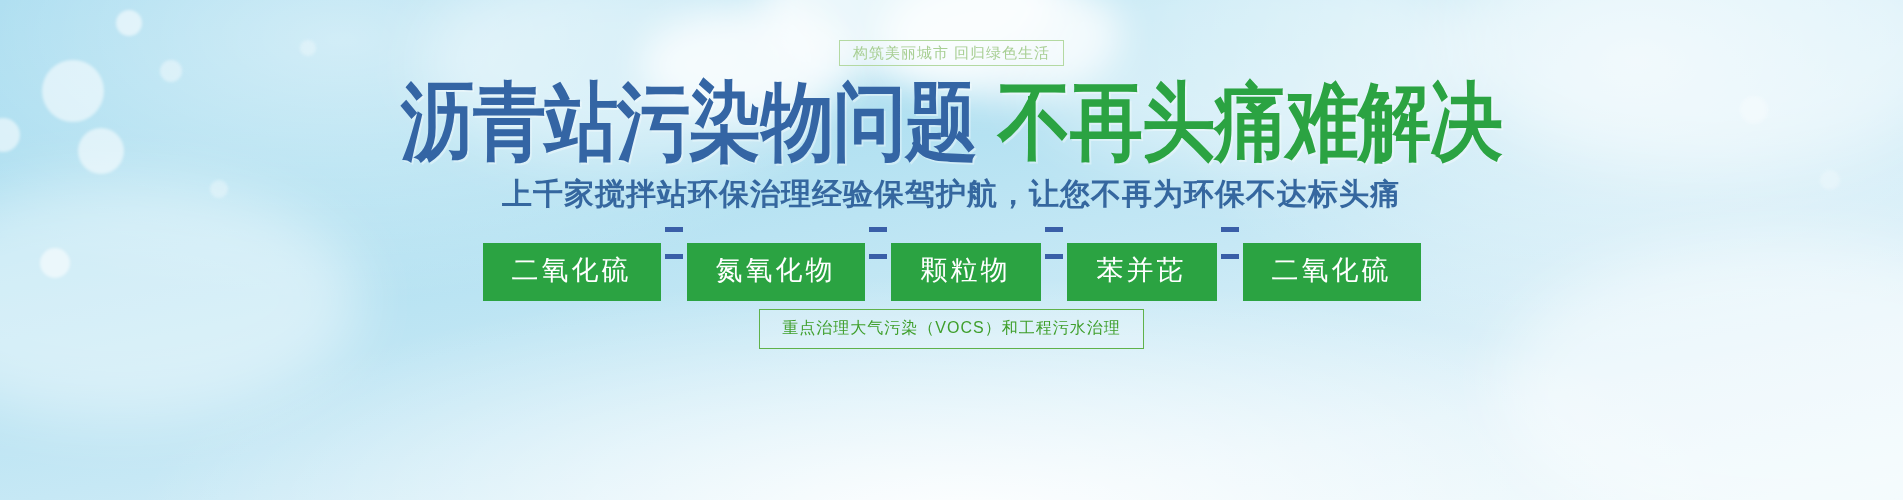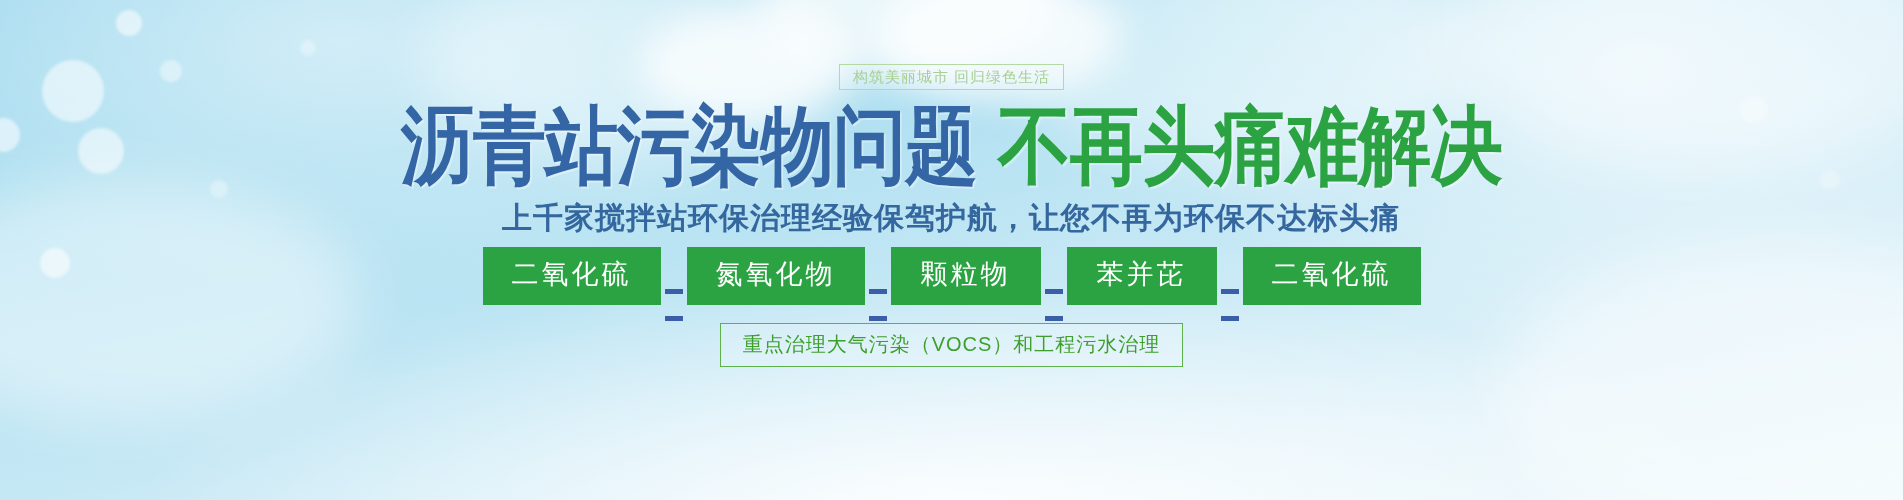--- a/index.html
+++ b/index.html
@@ -25,21 +25,21 @@
   .cloud { position:absolute; border-radius:50%; background:rgba(255,255,255,0.75);
            filter:blur(18px); pointer-events:none; }
   .cloud-soft { position:absolute; border-radius:50%; background:rgba(255,255,255,0.45);
            filter:blur(30px); pointer-events:none; }
 
   
   .content {
     position:relative; z-index:5;
     width:100%; height:100%;
     display:flex; flex-direction:column; align-items:center;
-    padding-top:64px;
+    padding-top:40px;
   }
 
   .tagline {
     border:1px solid #b4d9a2;
     color:#a8cf94;
     font-size:15px;
     letter-spacing:1px;
     padding:4px 13px 5px;
     line-height:1;
     background:rgba(255,255,255,0.12);
@@ -72,22 +72,22 @@
     margin-top:24px;
     color:#35679f;
     font-size:30px;
     letter-spacing:1px;
     line-height:1;
     white-space:nowrap;
     font-weight:bold;
   }
 
   .pill-row {
-    margin-top:14px;
-    display:flex; align-items:flex-end;
+    margin-top:34px;
+    display:flex; align-items:flex-start;
     white-space:nowrap;
   }
   .pill {
     background:#2ba342;
     color:#ffffff;
     font-size:27px;
     letter-spacing:3px;
     padding:12px 29px 14px;
     line-height:1.18;
     display:flex; align-items:center; justify-content:center;
@@ -102,24 +102,24 @@
     content:"";
     position:absolute;
     left:4px; right:4px;
     height:5px;
     background:#3a5fa8;
   }
   .sep::before { top:11px; }
   .sep::after  { bottom:11px; }
 
   .footnote {
-    margin-top:18px;
+    margin-top:8px;
     border:1px solid #5fb24a;
     color:#3f9f2c;
-    font-size:20px;
+    font-size:16px;
     letter-spacing:1px;
     line-height:1;
     padding:10px 22px 12px;
     background:rgba(255,255,255,0.18);
     white-space:nowrap;
   }
 </style>
 </head>
 <body>
 

